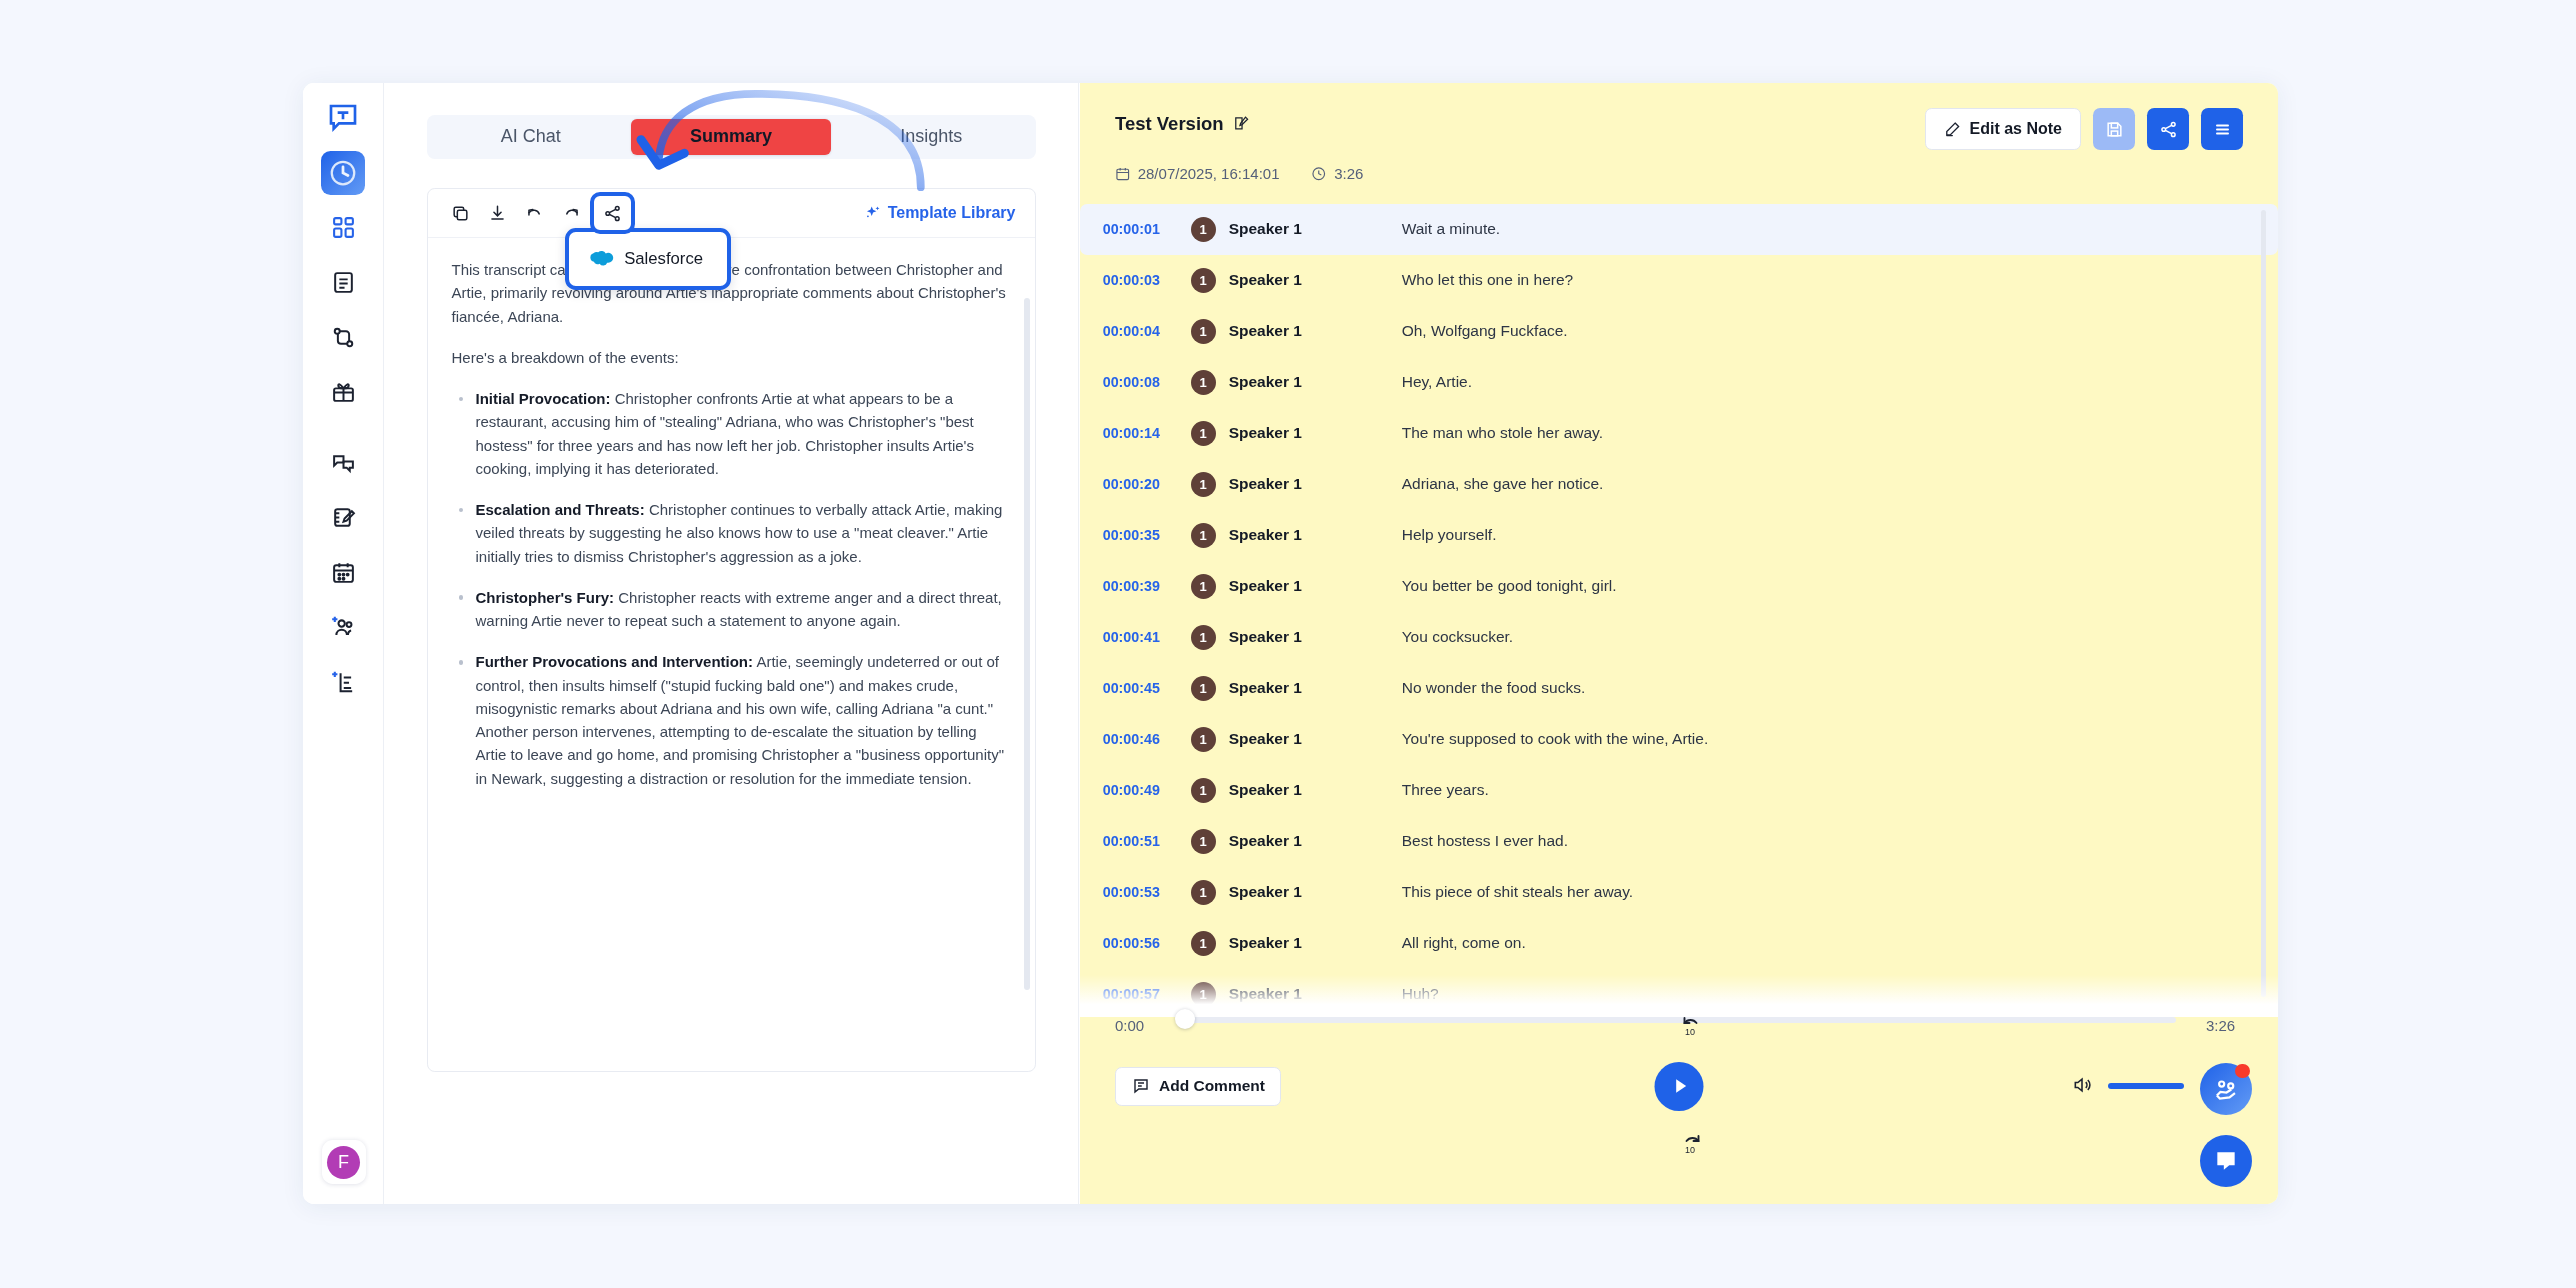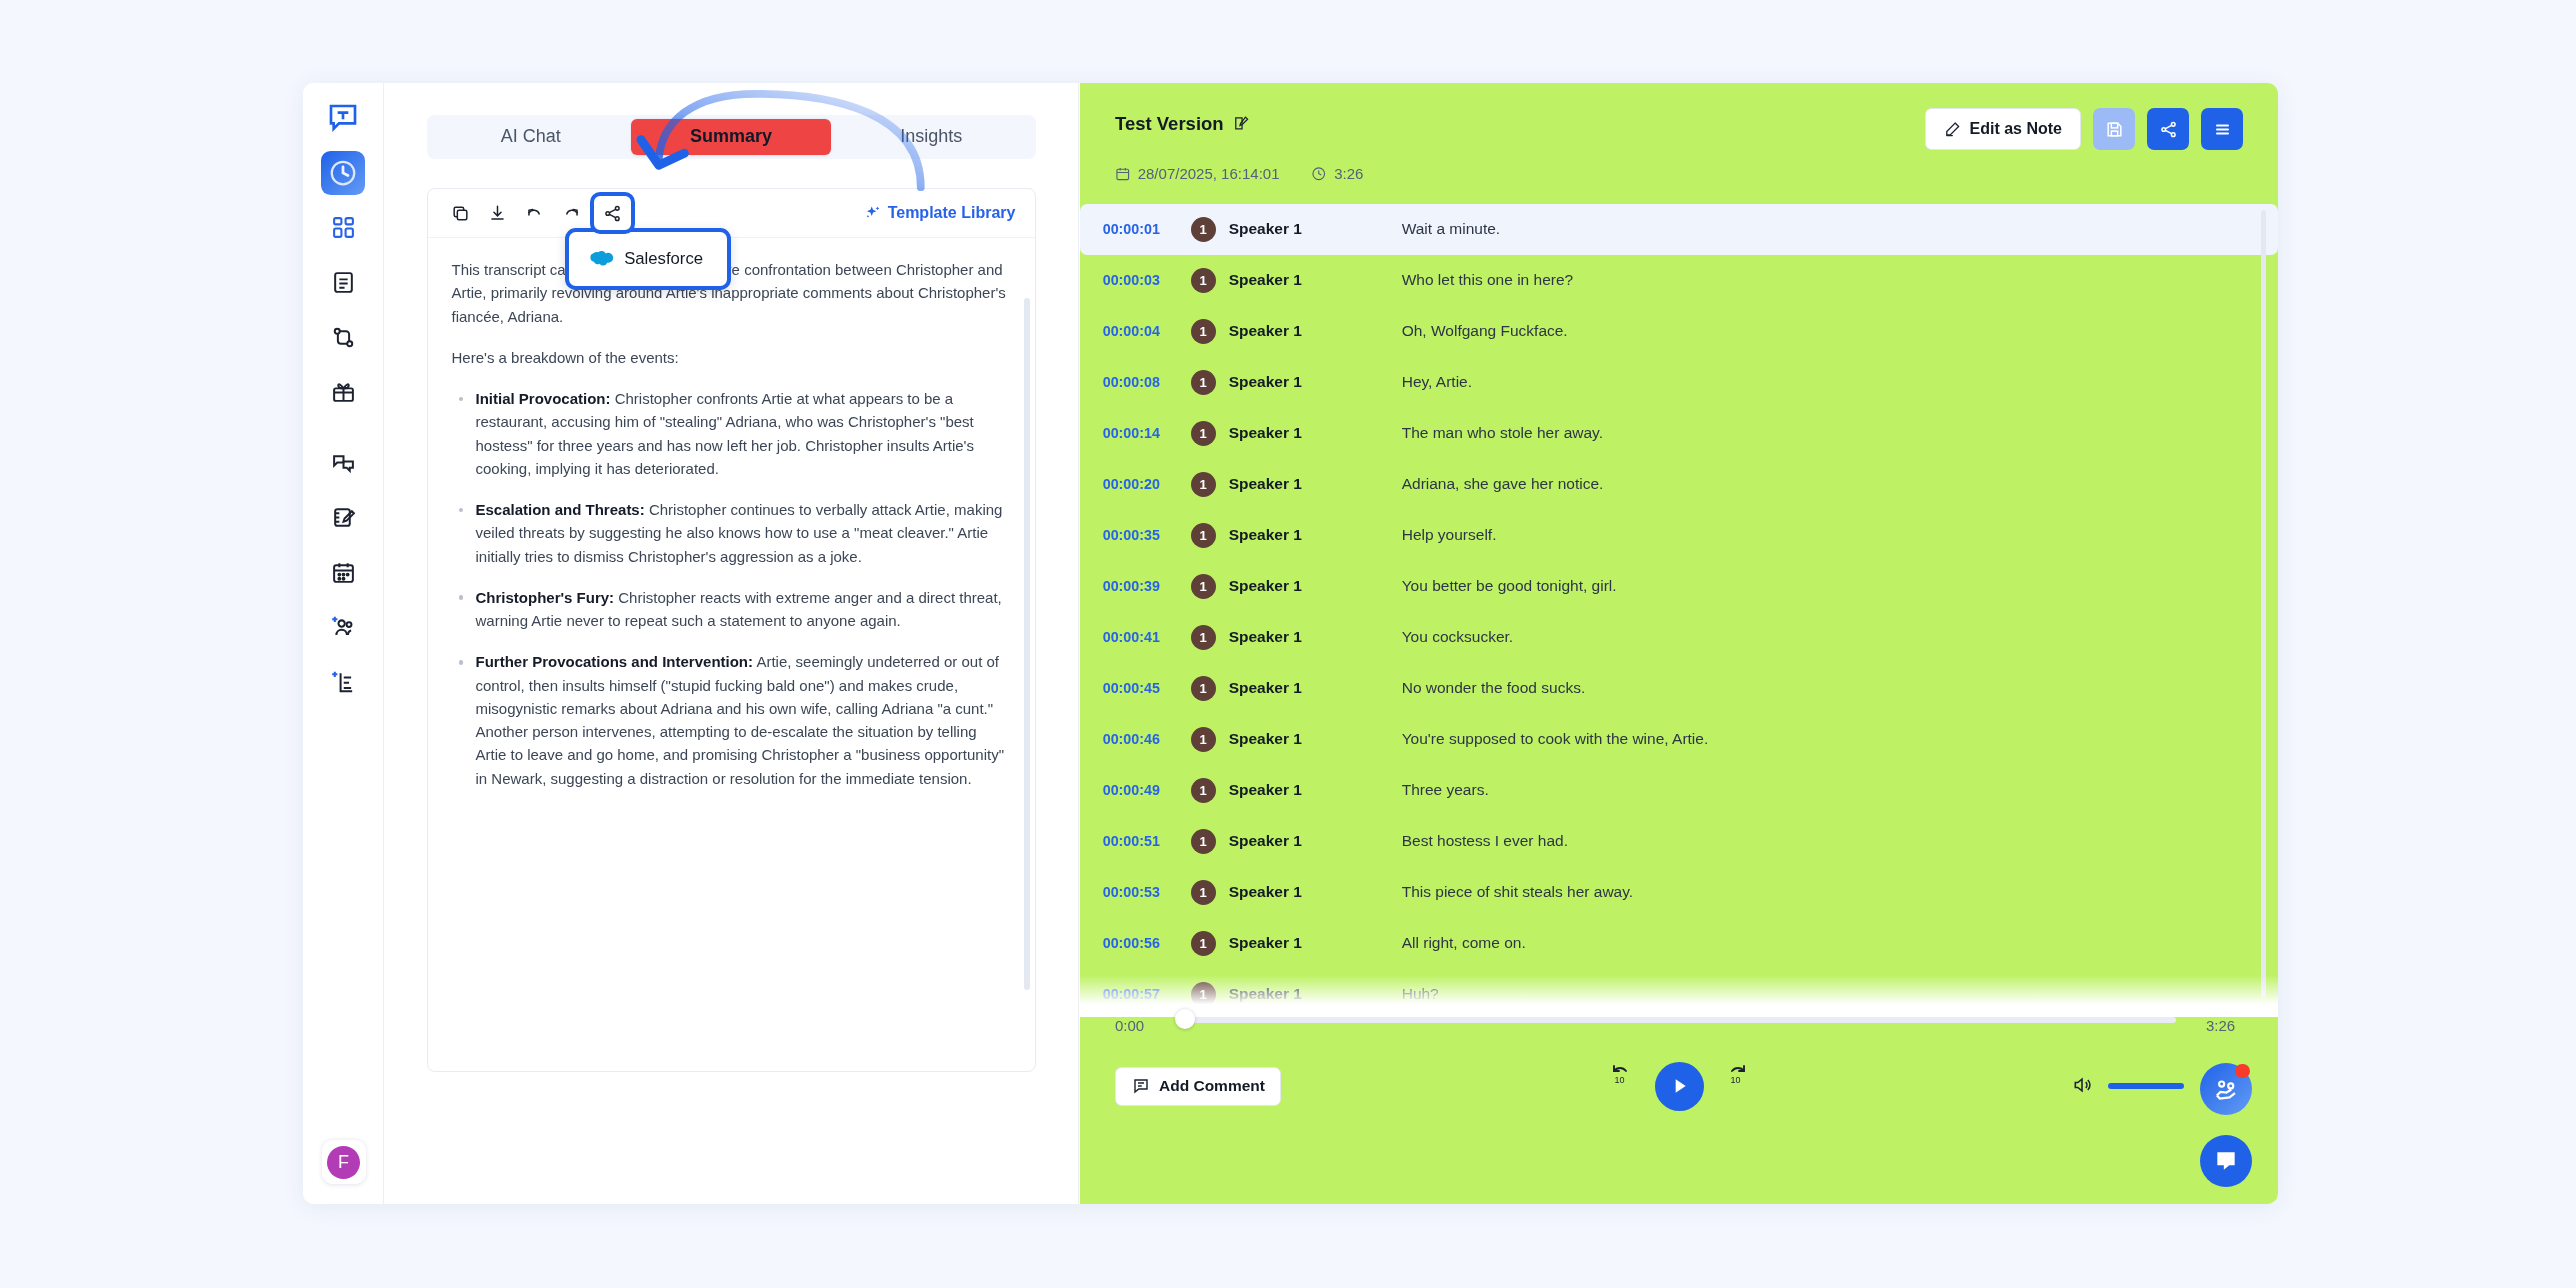--- a/index.html
+++ b/index.html
@@ -199,21 +199,21 @@
     left: 596px; top: 89px;
     width: 334px; height: 131px;
     pointer-events: none;
     z-index: 40;
   }
   
   .right-pane {
     position: absolute;
     left: 1080px; top: 83px;
     width: 1198px; height: 1121px;
-    background: #bef264;
+    background: #fef9c3;
     border-radius: 0 10.7px 10.7px 0;
   }
   .rp-head {
     padding: 30px 35px 0 35px;
     position: relative;
   }
   .rp-title-row { display: flex; align-items: center; gap: 9.5px; }
   .rp-title { font-size: 18.5px; font-weight: 700; color: #141a26; }
   .rp-meta {
     display: flex; align-items: center; gap: 32px;
@@ -316,21 +316,21 @@
     height: 39px; padding: 0 15.5px;
     border: 0.6px solid #e2e6ef; border-radius: 6.6px;
     background: #fff;
     display: flex; align-items: center; gap: 9.5px;
     font-size: 15.5px; font-weight: 700; color: #141a26;
     cursor: pointer;
   }
   .center-ctrls {
     position: absolute;
     left: 50%; transform: translateX(-50%);
-    display: flex; align-items: flex-start; gap: 21.5px;
+    display: flex; align-items: flex-end; gap: 21.5px; flex-direction: column;
   }
   .skip { cursor: pointer; }
   .play-btn {
     width: 49px; height: 49px; border-radius: 50%;
     background: #1f62e8;
     display: flex; align-items: center; justify-content: center;
     cursor: pointer;
   }
   .right-ctrls {
     position: absolute; right: 0;

